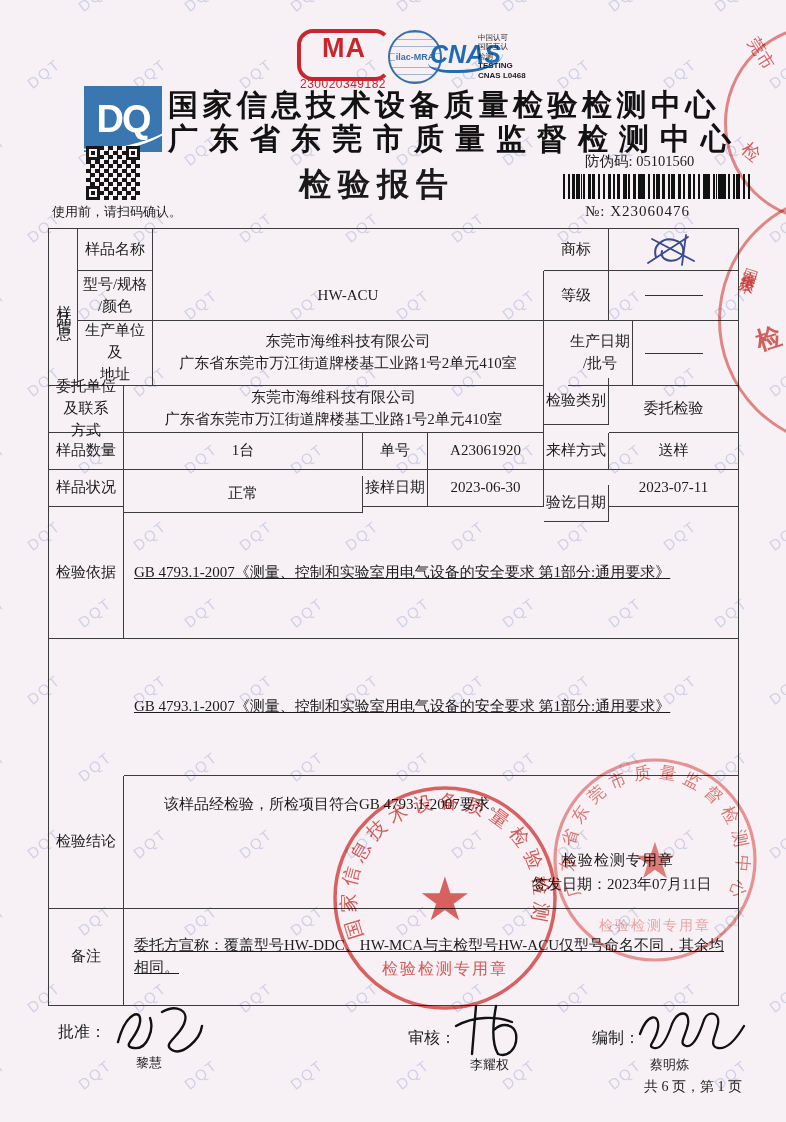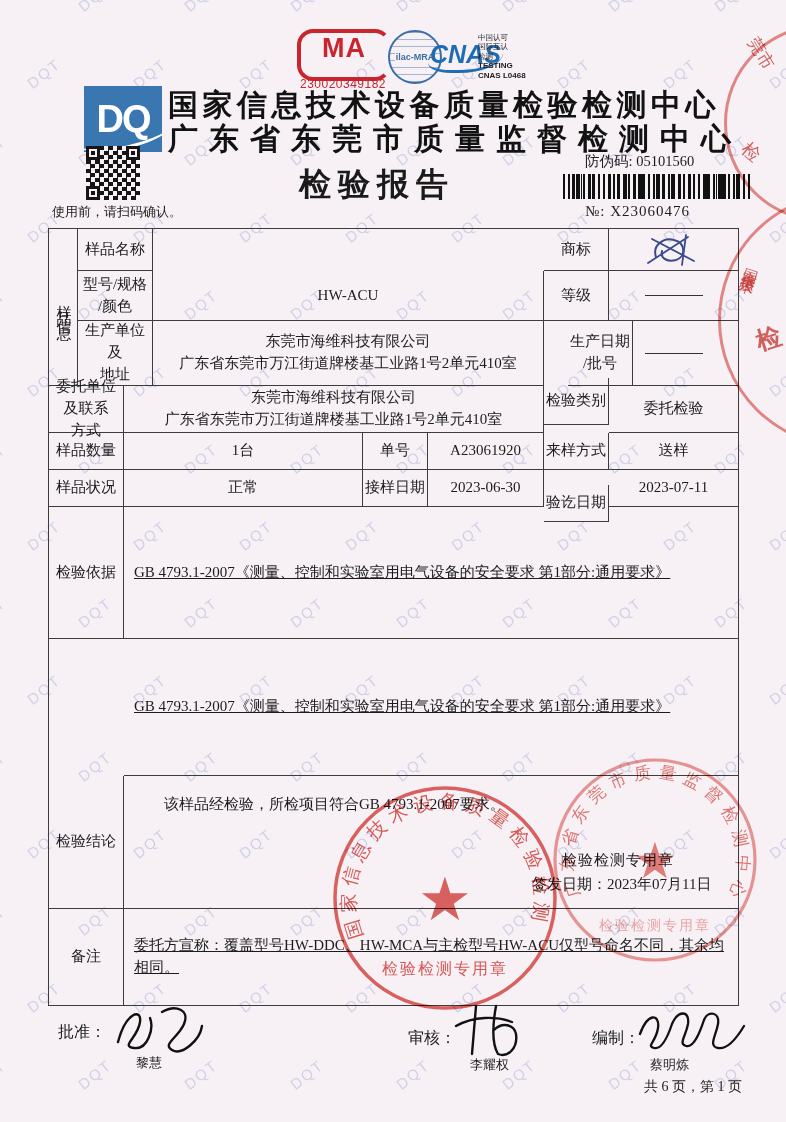--- a/index.html
+++ b/index.html
@@ -299,21 +299,21 @@
     <div class="cell" style="left:560px;top:157px;width:130px;height:47px;">委托检验</div>
 
     <div class="cell" style="left:0;top:204px;width:75px;height:37px;">样品数量</div>
     <div class="cell" style="left:75px;top:204px;width:239px;height:37px;">1台</div>
     <div class="cell" style="left:314px;top:204px;width:65px;height:37px;">单号</div>
     <div class="cell" style="left:379px;top:204px;width:116px;height:37px;">A23061920</div>
     <div class="cell" style="left:495px;top:204px;width:65px;height:37px;text-align:center;">来样方式</div>
     <div class="cell" style="left:560px;top:204px;width:130px;height:37px;">送样</div>
 
     <div class="cell" style="left:0;top:241px;width:75px;height:37px;">样品状况</div>
-    <div class="cell" style="left:75px;top:241px;width:239px;height:37px;">正常</div>
+    <div class="cell" style="left:75px;top:247px;width:239px;height:37px;">正常</div>
     <div class="cell" style="left:314px;top:241px;width:65px;height:37px;">接样日期</div>
     <div class="cell" style="left:379px;top:241px;width:116px;height:37px;">2023-06-30</div>
     <div class="cell" style="left:495px;top:256px;width:65px;height:37px;">验讫日期</div>
     <div class="cell" style="left:560px;top:241px;width:130px;height:37px;">2023-07-11</div>
 
     <div class="cell" style="left:0;top:278px;width:75px;height:132px;">检验依据</div>
     <div class="cell left" style="left:75px;top:278px;width:615px;height:132px;">GB 4793.1-2007《测量、控制和实验室用电气设备的安全要求 第1部分:通用要求》</div>
 
     <div class="cell left" style="left:75px;top:410px;width:615px;height:137px;">GB 4793.1-2007《测量、控制和实验室用电气设备的安全要求 第1部分:通用要求》</div>
 

